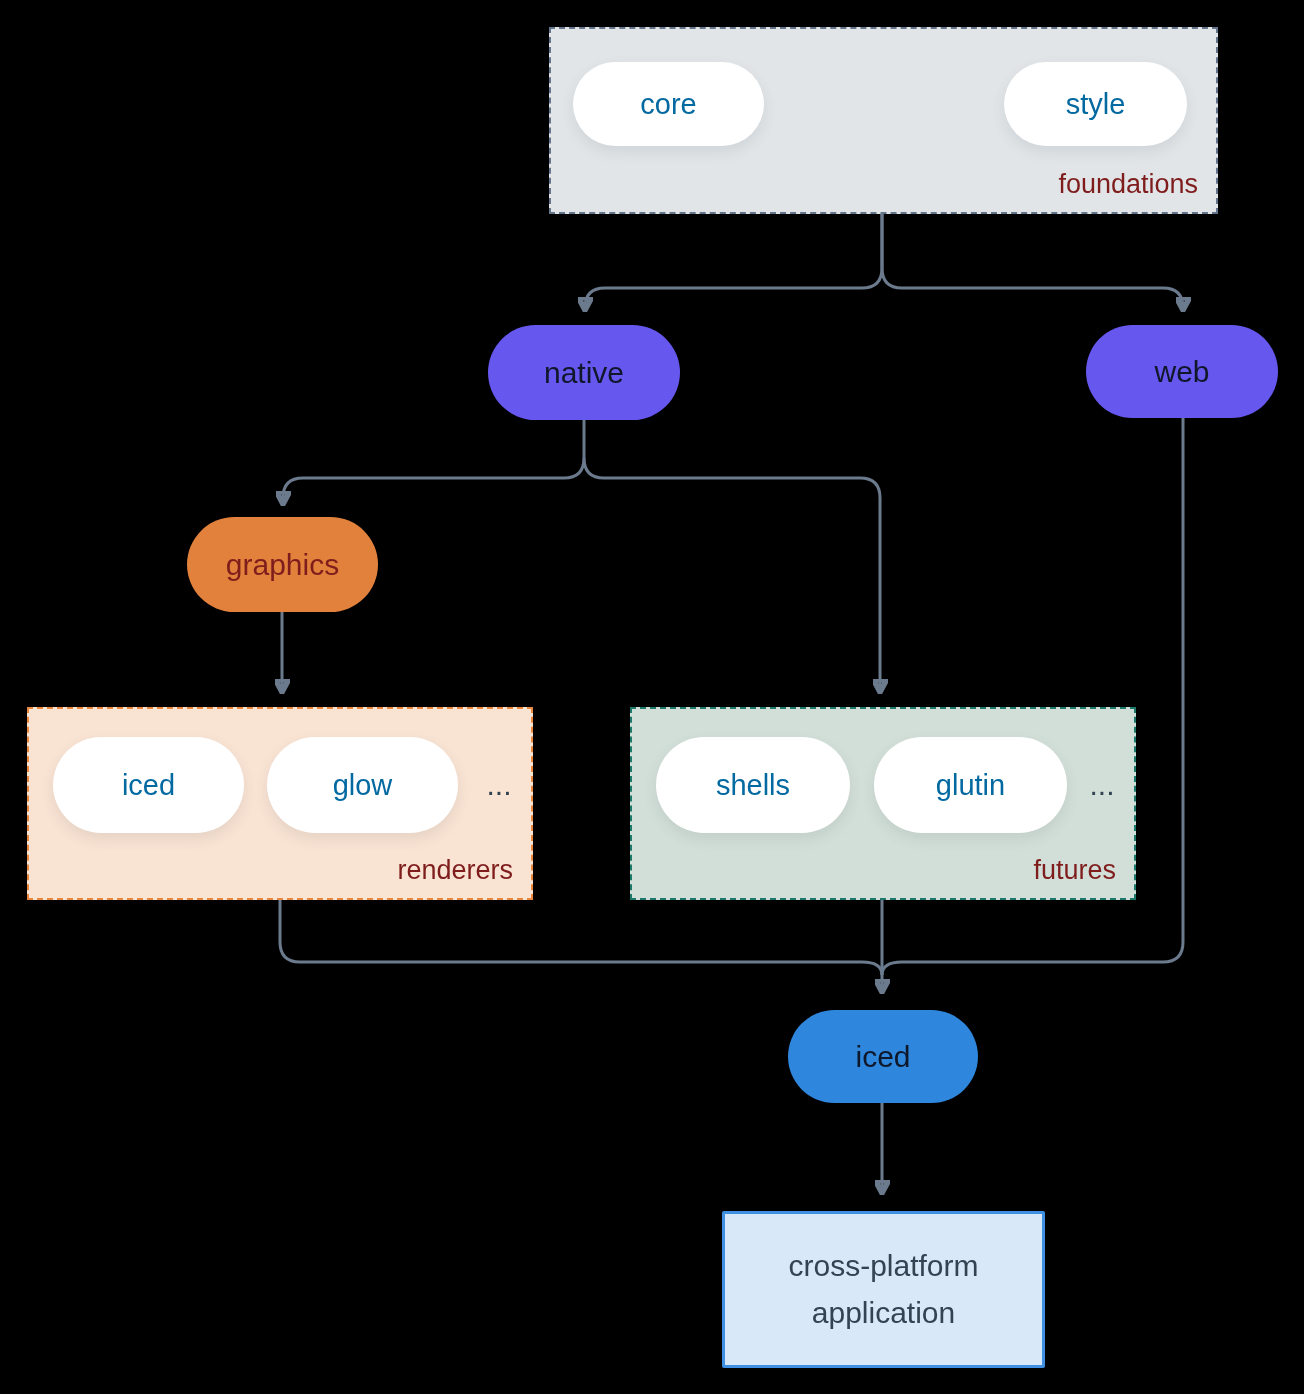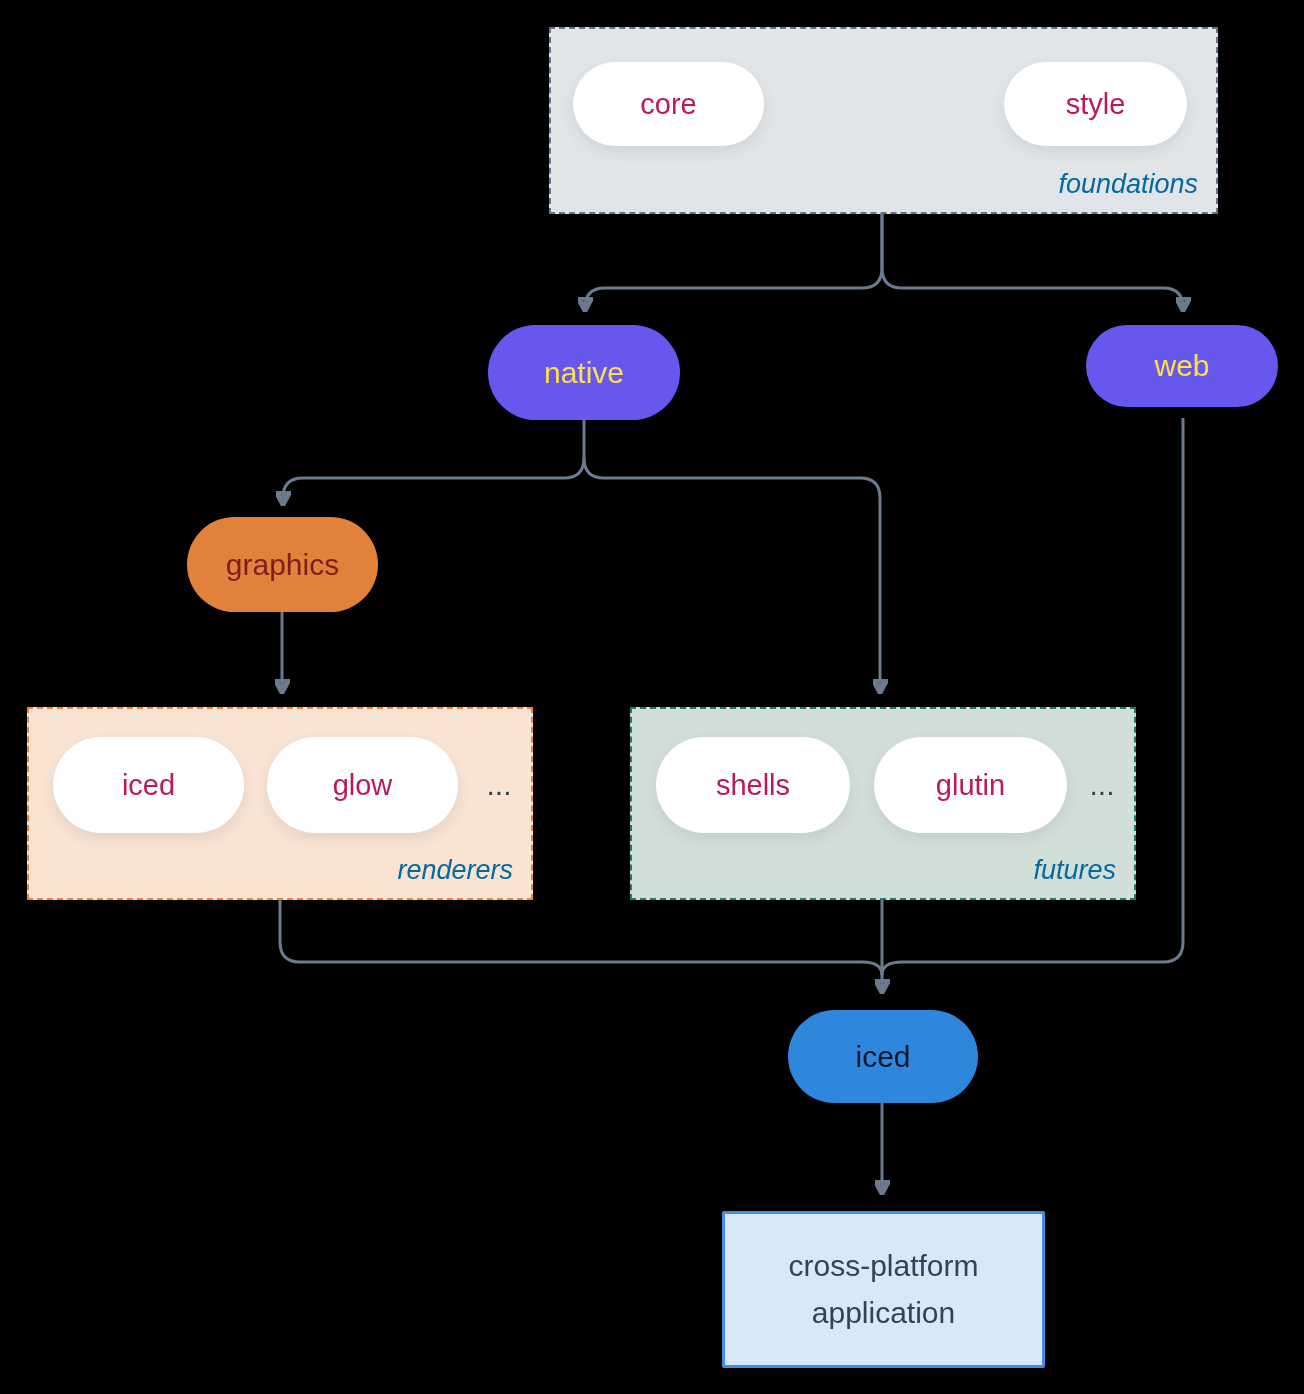--- a/index.html
+++ b/index.html
@@ -45,43 +45,42 @@
   .group-shells {
     left: 630px; top: 707px; width: 506px; height: 193px;
     background: #d2dfd8;
     border: 2px dashed #1d7a6a;
   }
   .group-label {
     position: absolute;
     right: 18px;
     bottom: 12px;
     font-size: 27px;
-    color: #0369a1;
-    font-style: italic;
+    color: #7f1d1d;
   }
   .pill {
     position: absolute;
     display: flex;
     align-items: center;
     justify-content: center;
     border-radius: 999px;
     font-size: 30px;
     box-sizing: border-box;
   }
   .pill-white {
     background: #ffffff;
-    color: #be185d;
+    color: #0369a1;
     font-size: 29px;
     box-shadow: 0 6px 14px rgba(60, 70, 80, 0.10);
   }
-  .pill-purple { background: #6658ee; color: #fde047; }
+  .pill-purple { background: #6658ee; color: #0f172a; }
   .pill-orange { background: #e2813c; color: #7f1d1d; }
   .pill-blue   { background: #2e87dc; color: #0f172a; }
   .node-native   { left: 488px;  top: 325px;  width: 192px; height: 95px; }
-  .node-web      { left: 1086px; top: 325px;  width: 192px; height: 82px; }
+  .node-web      { left: 1086px; top: 325px;  width: 192px; height: 93px; }
   .node-graphics { left: 187px;  top: 517px;  width: 191px; height: 95px; }
   .node-iced     { left: 788px;  top: 1010px; width: 190px; height: 93px; }
   .ellipsis {
     position: absolute;
     left: 440px;
     top: 28px;
     width: 60px;
     height: 96px;
     display: flex;
     align-items: center;

